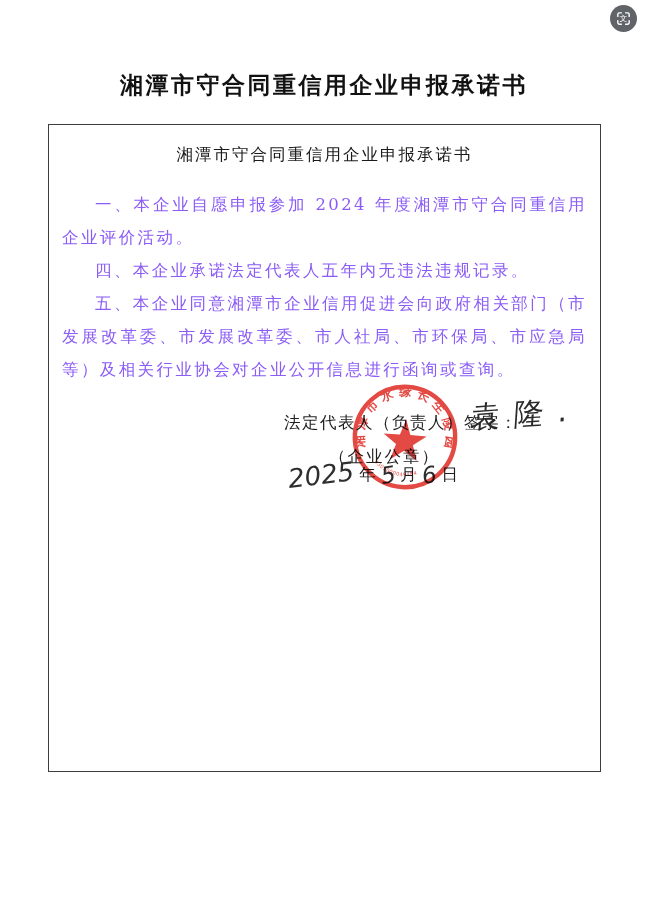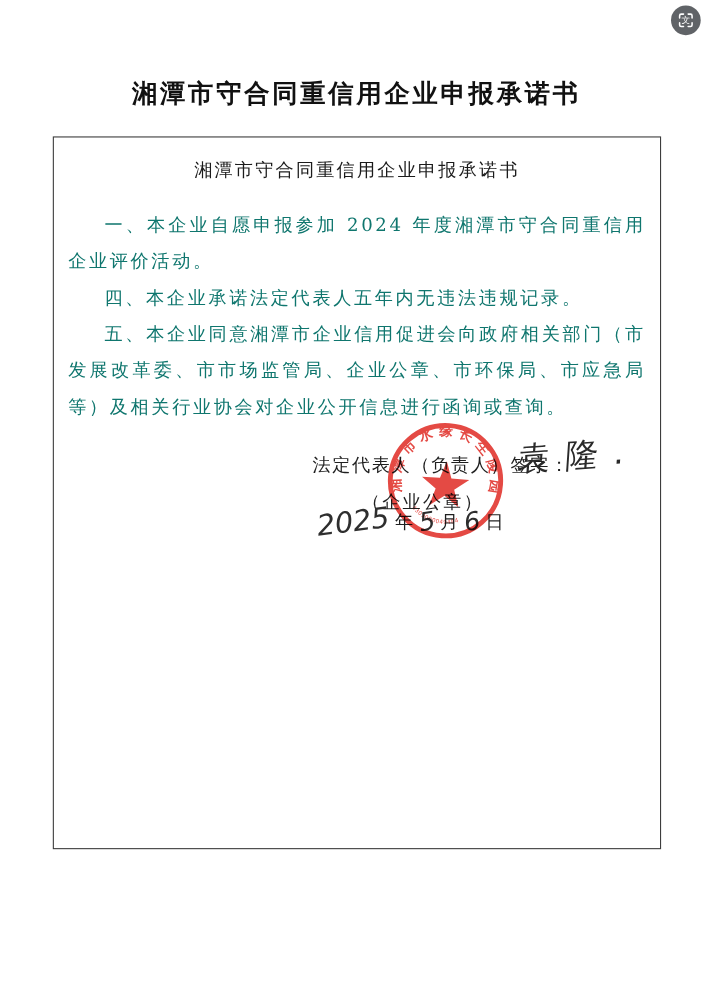--- a/index.html
+++ b/index.html
@@ -19,21 +19,21 @@
   .box{
     position:absolute;left:48px;top:124px;width:553px;height:648px;
     border:1.5px solid #3d3d3d;box-sizing:border-box;padding:13px 13px 0 13px;
   }
   .box-title{
     margin:6px 0 22px 0;text-align:center;font-size:16.5px;font-weight:normal;
     letter-spacing:2px;color:#1b1b1b;
   }
   .body-text p{
     margin:0;font-size:16.5px;line-height:33px;text-align:justify;
-    text-indent:2em;letter-spacing:2.4px;color:#0f766e;
+    text-indent:2em;letter-spacing:2.4px;color:#8b5cf6;
   }
   .sig-block{position:relative;margin-top:16px;height:210px;}
   .sig-label{position:absolute;left:222px;top:10px;font-size:16.5px;letter-spacing:1.5px;white-space:nowrap;}
   .seal-note{position:absolute;left:267px;top:44px;font-size:16.5px;letter-spacing:2px;white-space:nowrap;}
   .date-line{position:absolute;left:226px;top:58px;display:flex;align-items:flex-end;white-space:nowrap;}
   .date-line .unit{font-size:16.5px;line-height:30px;padding:0 5px;}
   .hand{
     font-family:"DejaVu Sans","Liberation Sans",sans-serif;font-style:italic;
     color:#2e2e2e;font-weight:500;
   }
@@ -68,21 +68,21 @@
 
   <h1 class="main-title">湘潭市守合同重信用企业申报承诺书</h1>
 
   <div class="box">
 
     <h2 class="box-title">湘潭市守合同重信用企业申报承诺书</h2>
 
     <div class="body-text">
       <p>一、本企业自愿申报参加 2024 年度湘潭市守合同重信用企业评价活动。</p>
       <p>四、本企业承诺法定代表人五年内无违法违规记录。</p>
-      <p>五、本企业同意湘潭市企业信用促进会向政府相关部门（市发展改革委、市市场监管局、企业公章、市环保局、市应急局等）及相关行业协会对企业公开信息进行函询或查询。</p>
+      <p>五、本企业同意湘潭市企业信用促进会向政府相关部门（市发展改革委、市发展改革委、市人社局、市环保局、市应急局等）及相关行业协会对企业公开信息进行函询或查询。</p>
     </div>
 
     <div class="sig-block">
 
       <span class="sig-label">法定代表人（负责人）签字：</span>
 
       <span class="seal-note">（企业公章）</span>
 
       <span class="signature-hand">袁隆.</span>
 

